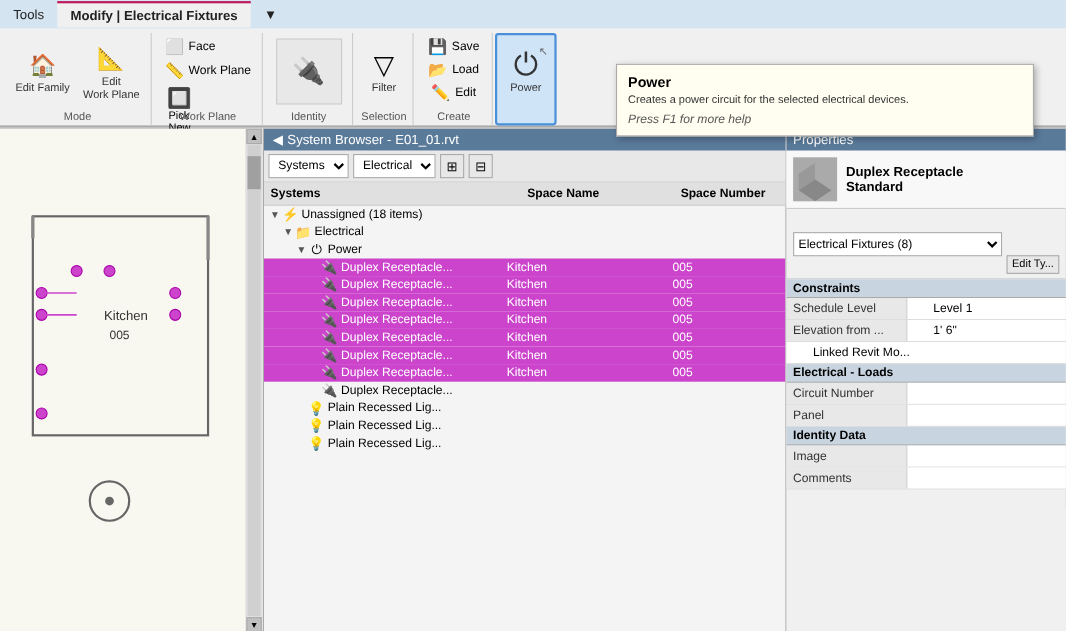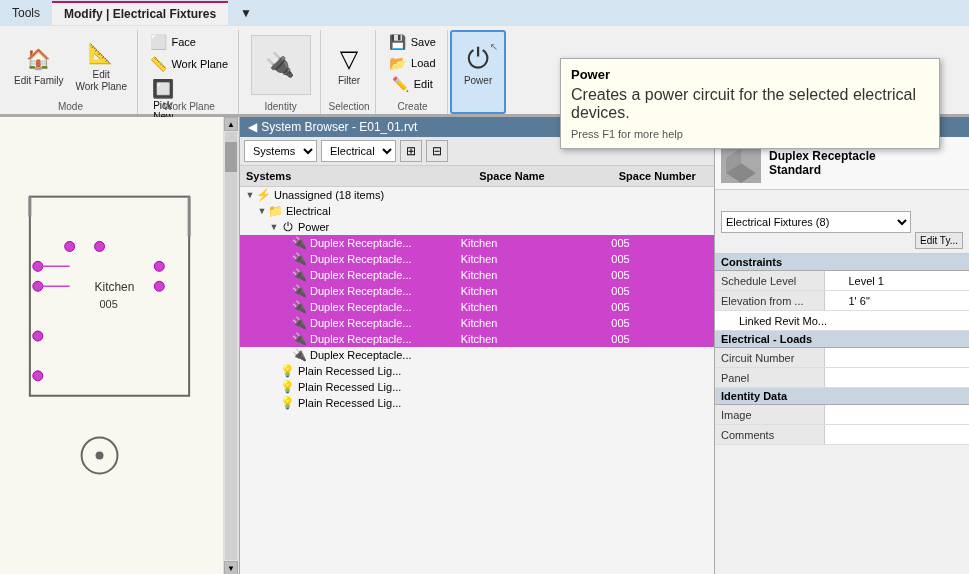--- a/index.html
+++ b/index.html
@@ -68,22 +68,22 @@
     .props-edit-btn { font-size: 10px; padding: 2px 4px; border: 1px solid #aaa; background: #e8e8e8; cursor: pointer; white-space: nowrap; margin-top: 38px; }
 
     .props-section { background: #c8d4e0; padding: 2px 6px; font-weight: 600; font-size: 11px; border-bottom: 1px solid #aaa; }
     .props-row { display: flex; border-bottom: 1px solid #ddd; font-size: 11px; min-height: 20px; }
     .props-key { flex: 1; padding: 2px 6px; background: #e8e8e8; color: #333; border-right: 1px solid #ccc; display: flex; align-items: center; }
     .props-val { flex: 1; padding: 2px 24px; background: white; display: flex; align-items: center; }
 
     
     .tooltip-overlay { position: absolute; top: 58px; left: 560px; background: #fffef0; border: 1px solid #aaa; box-shadow: 2px 2px 6px rgba(0,0,0,0.3); padding: 8px 10px; width: 380px; z-index: 100; }
     .tooltip-title { font-weight: 700; font-size: 13px; margin-bottom: 4px; }
-    .tooltip-desc { font-size: 16px; color: #333; margin-bottom: 6px; }
-    .tooltip-help { font-size: 11px; color: #555; }
+    .tooltip-desc { font-size: 10px; color: #333; margin-bottom: 6px; }
+    .tooltip-help { font-size: 11px; color: #555; font-style: italic; }
 
     
     .fp-canvas { position: absolute; top: 0; left: 0; right: 16px; bottom: 0; }
 
     
     .power-btn-active { background: #d0e4f8; border: 2px solid #4a90d9; border-radius: 3px; }
 
     .browser-panel-wrapper { display: flex; flex: 1; overflow: hidden; }
   </style>
 </head>

